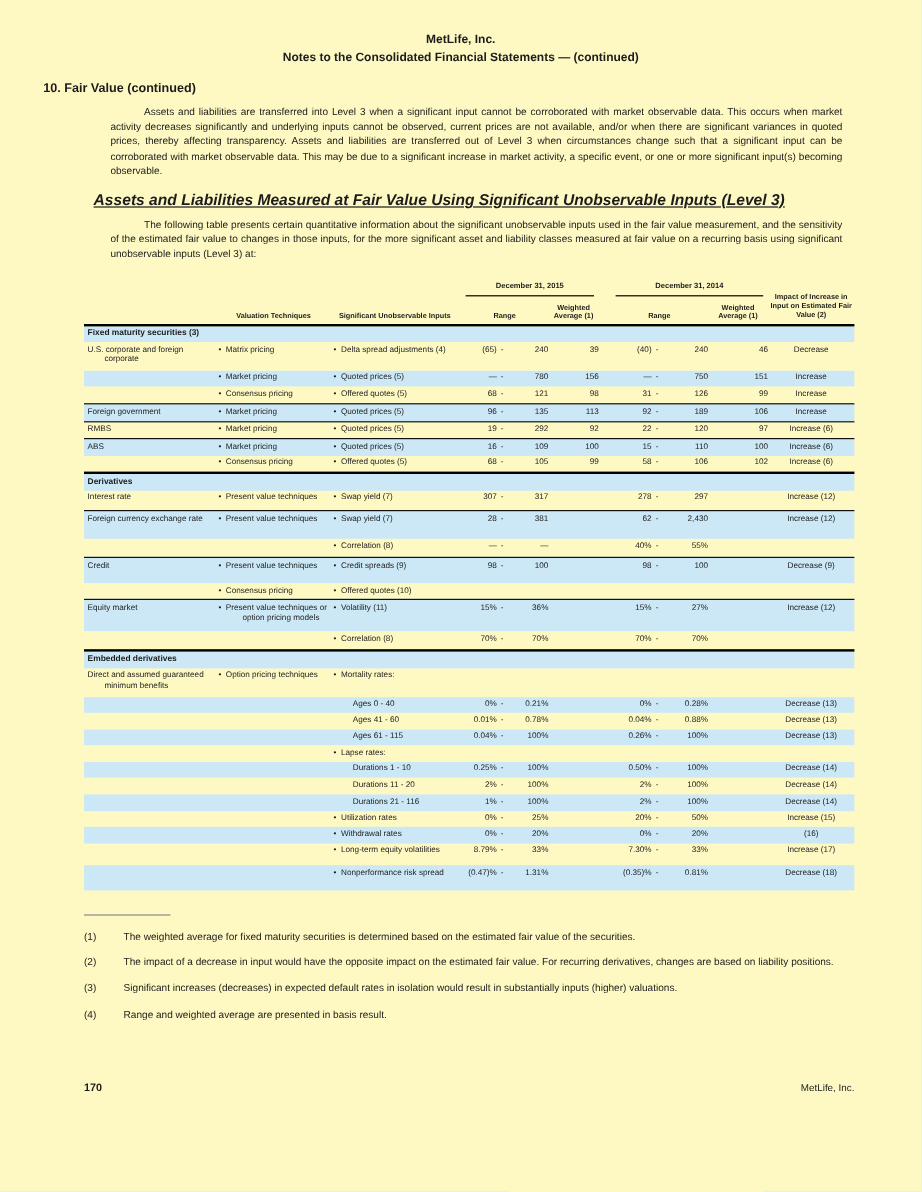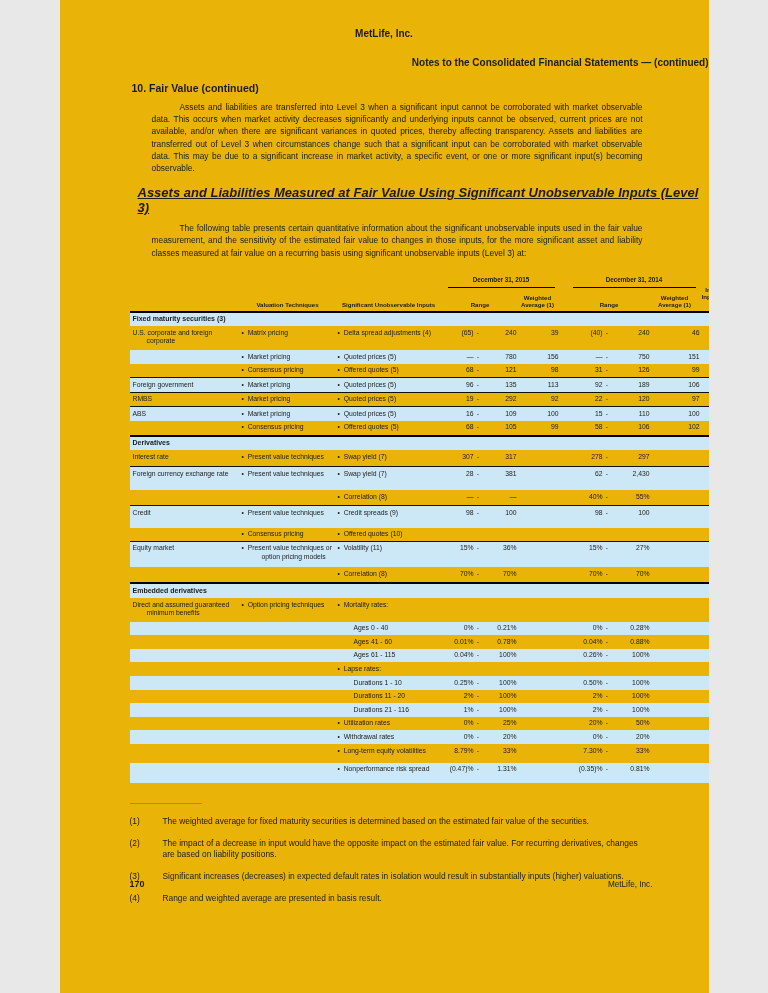--- a/index.html
+++ b/index.html
@@ -1,35 +1,35 @@
 <!DOCTYPE html>
 <html><head>
 <meta charset="utf-8">
 <style>
   html,body{margin:0;padding:0;background:#e8e8e8;}
   .page{
     position:relative;
-    width:649px;height:993px;
+    width:768px;height:993px;
     margin:0 auto;
-    background:#eab308;
+    background:#fef9c3;
     overflow:hidden;
     font-family:"Liberation Sans", sans-serif;
     color:#1c1c1c;
   }
   
   .doc-title{
     margin-top:28px;
     text-align:center;font-weight:bold;font-size:10px;
   }
   .doc-subtitle{
-    margin-top:18px;
-    text-align:right;font-weight:bold;font-size:10px;
+    margin-top:4px;
+    text-align:center;font-weight:bold;font-size:10px;
   }
   .section-heading{
-    margin:14px 0 0 72px;
+    margin:14px 0 0 36px;
     font-weight:bold;font-size:10.5px;
   }
   .subhead1{
     margin:19px 0 0 92px;
     font-weight:bold;font-style:italic;font-size:8.6px;
     text-decoration:underline;
   }
   .subhead2{
     margin:11px 0 0 78px;
     font-weight:bold;font-style:italic;font-size:13px;
@@ -79,21 +79,21 @@
   .c2{padding-left:20px;text-indent:-20px;}
   .c3{padding-left:24px;text-indent:-20px;}
   .c3.ind{padding-left:20px;text-indent:0;}
   .num{text-align:right;}
   .dash{text-align:center;}
   .imp{text-align:center;padding:0 2px;}
   
   .fn-rule{width:72px;border-top:1px solid #8a8a8a;margin:20px 0 12px 70px;}
   .fn{display:grid;grid-template-columns:33px 1fr;margin:0 66px 10px 70px;font-size:8.4px;line-height:11.8px;}
   .footer{
-    position:absolute;top:879px;left:70px;right:56px;
+    position:absolute;top:901px;left:70px;right:56px;
     display:flex;justify-content:space-between;align-items:baseline;
   }
   .footer-page{font-weight:bold;font-size:9px;}
   .footer-co{font-size:8.2px;}
 </style>
 </head>
 <body>
 
 <div class="page">
 

